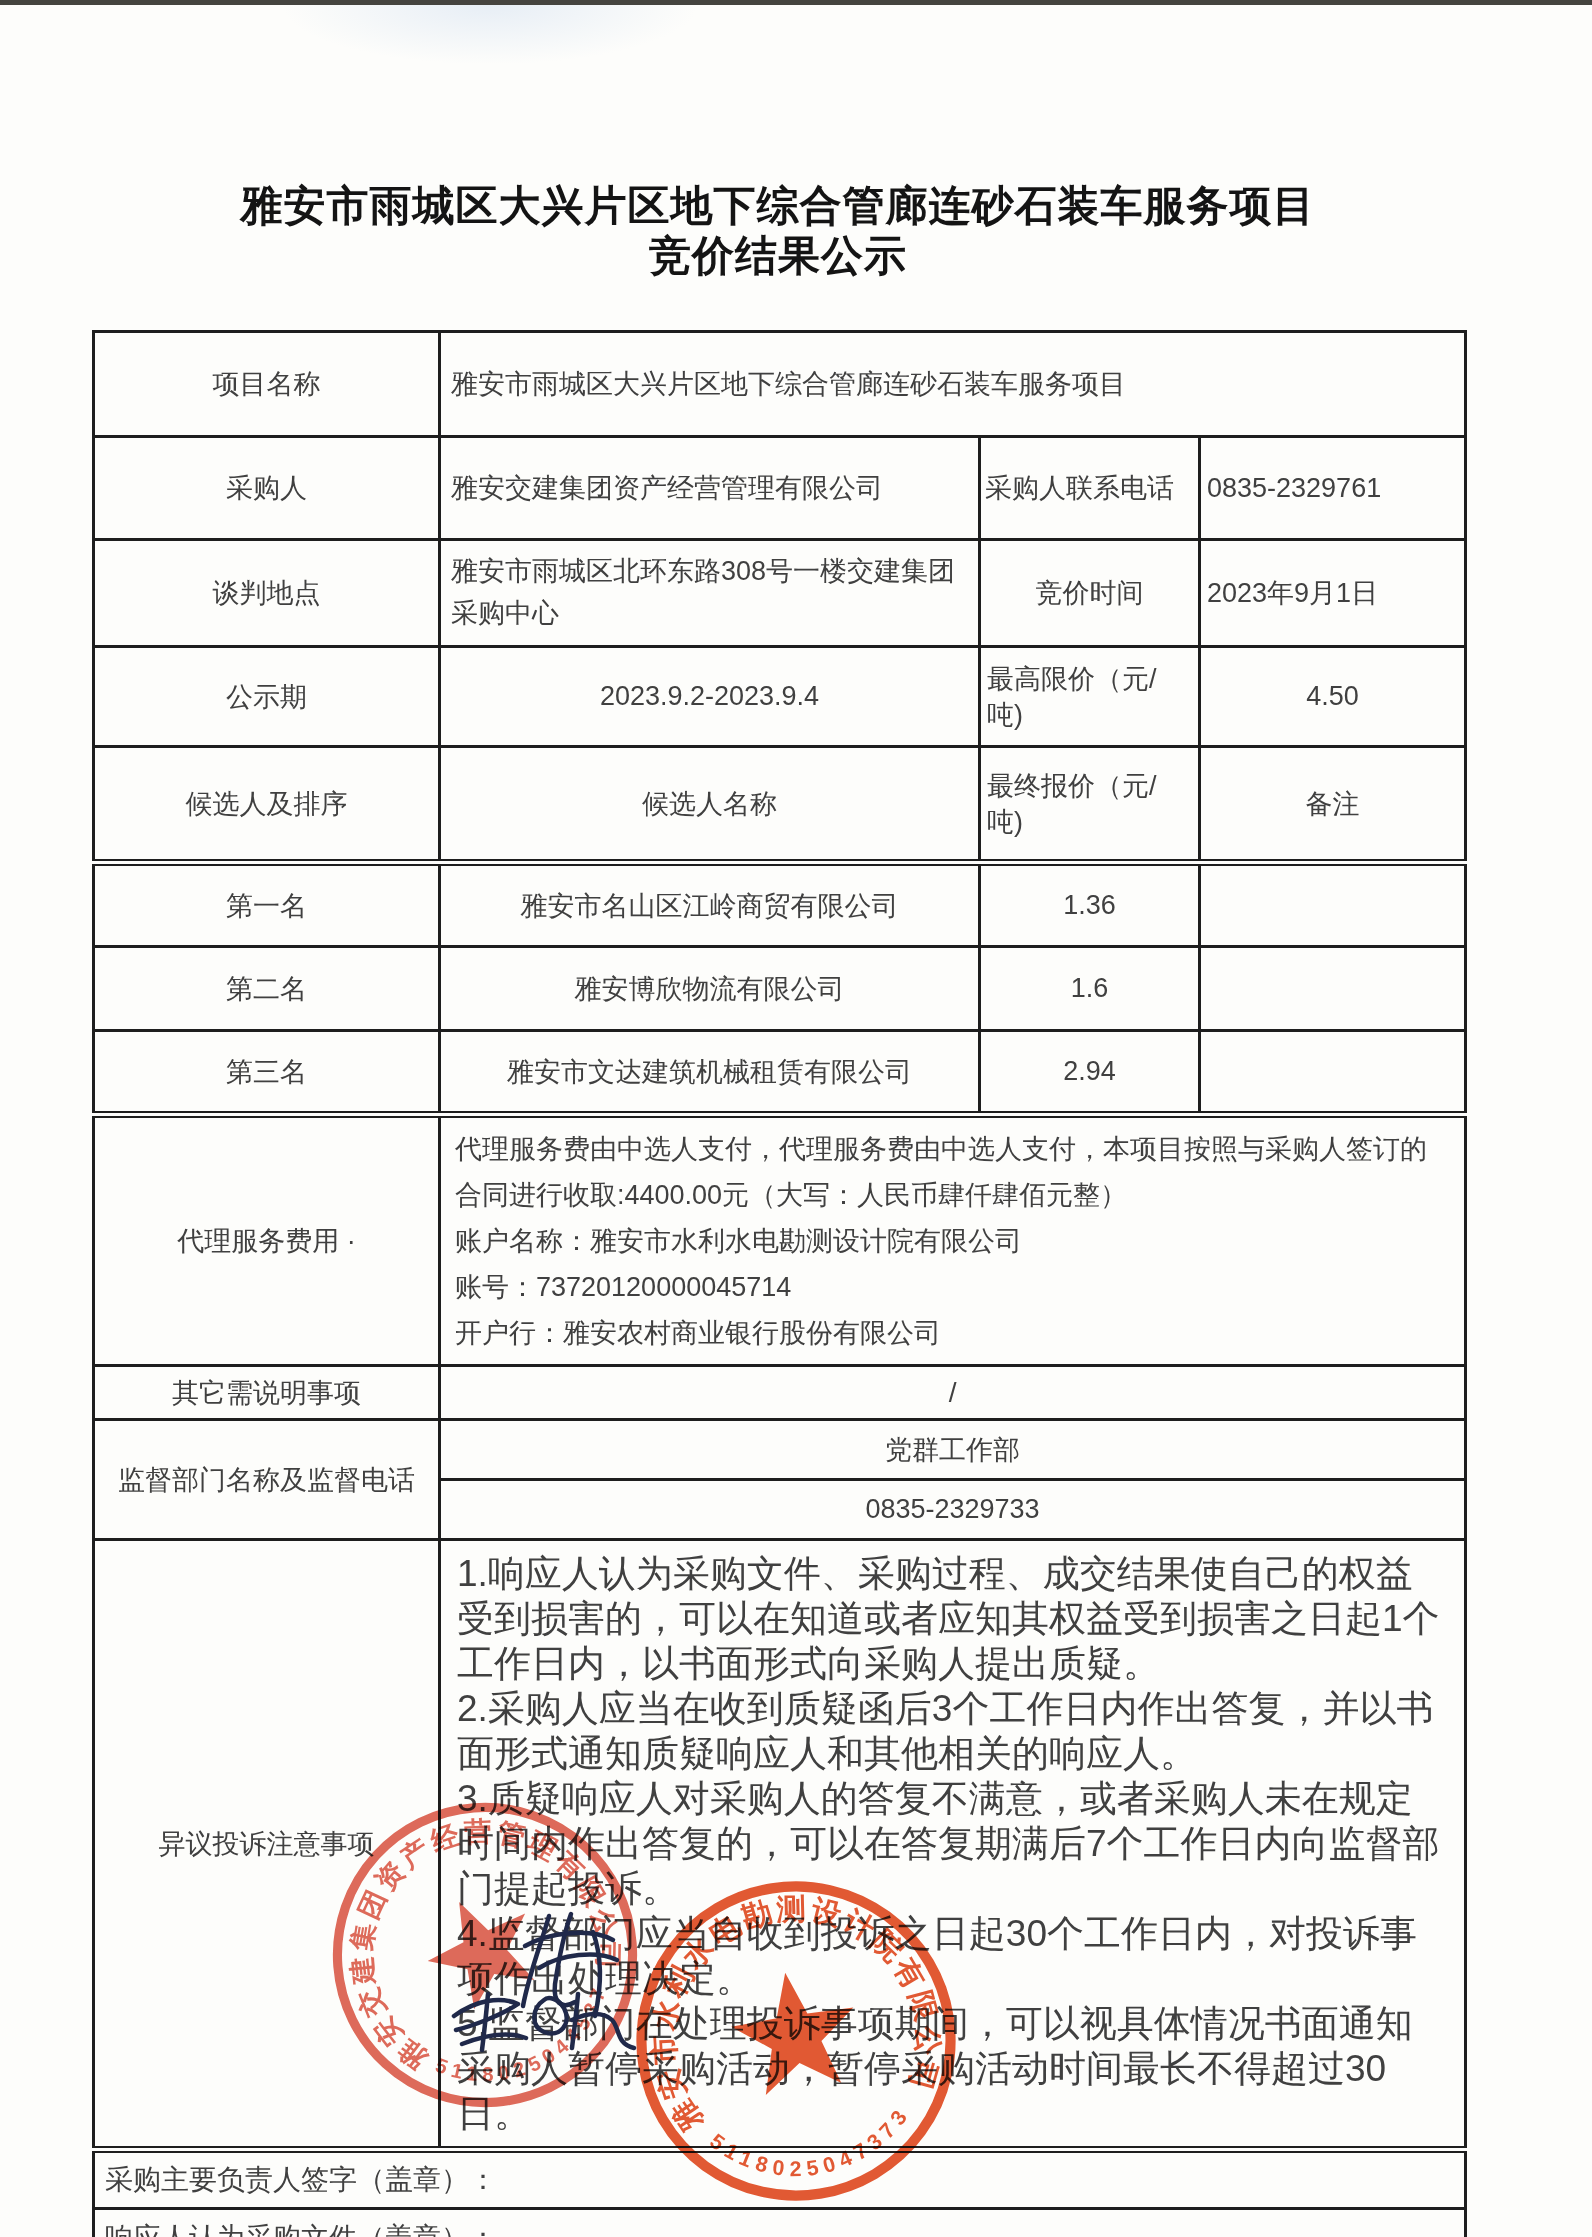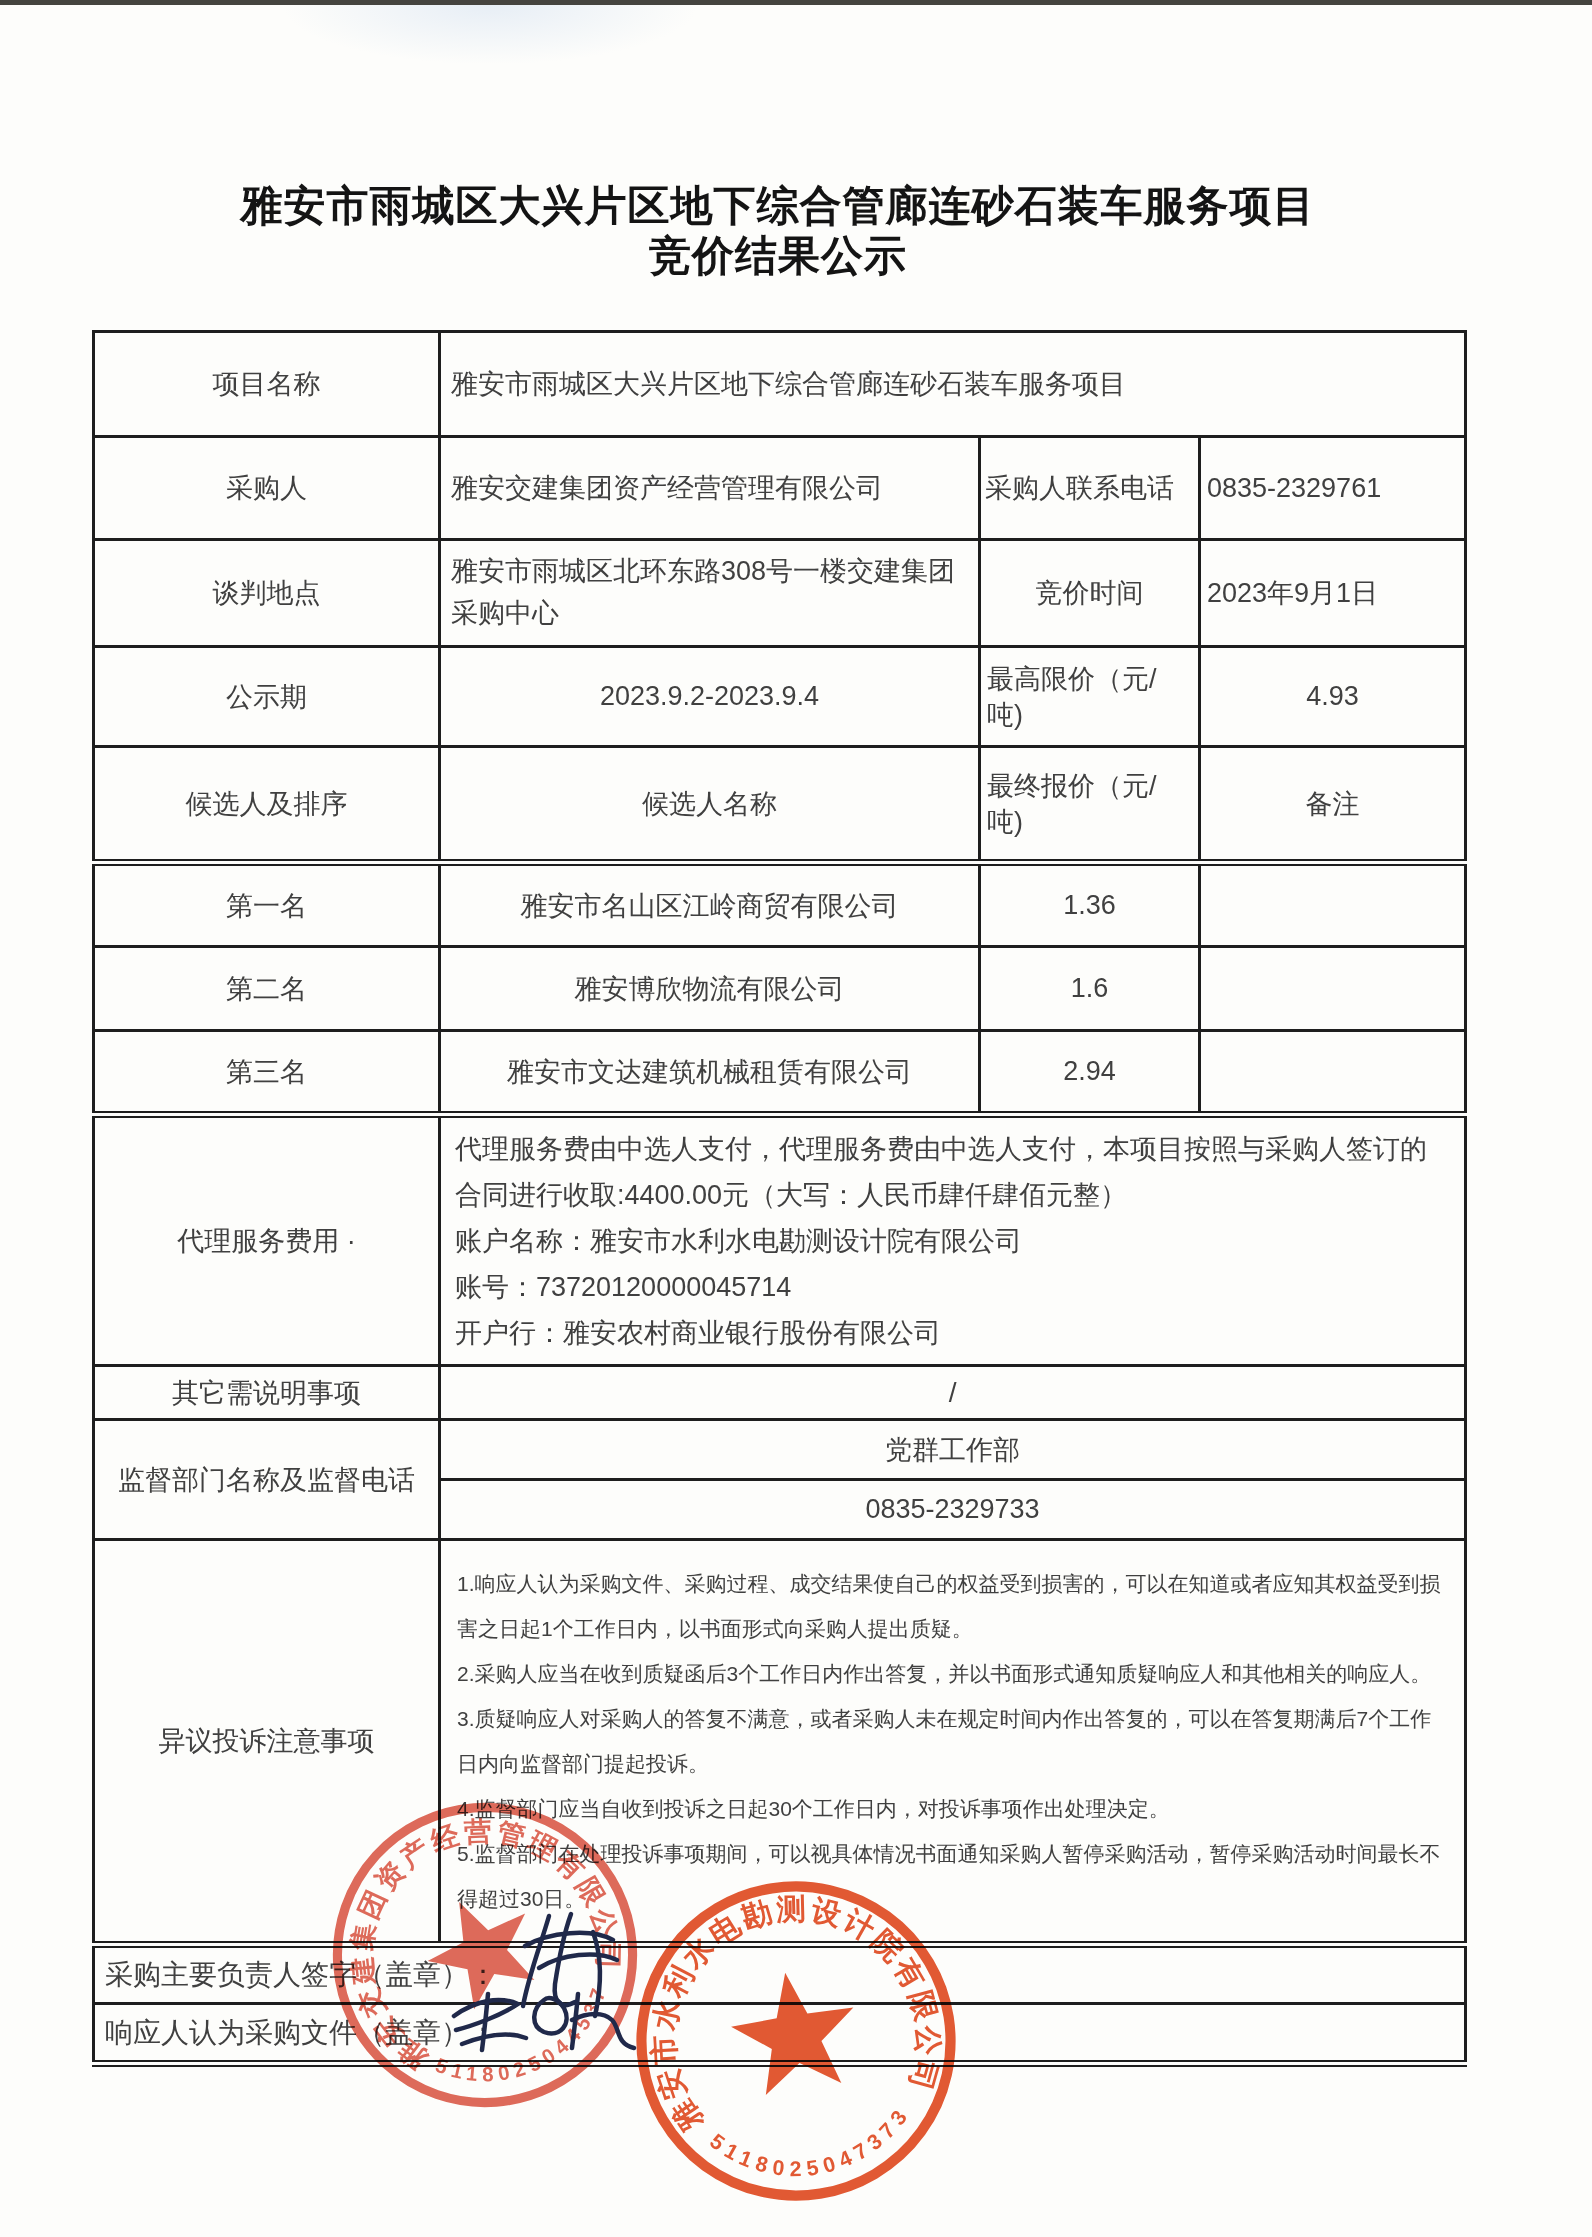--- a/index.html
+++ b/index.html
@@ -26,21 +26,21 @@
   table.doc td{
     border:3px solid #1e1e1e;vertical-align:middle;
     padding:4px 10px;overflow:hidden;
   }
   td.c{text-align:center;padding:4px 6px;}
   td.l{text-align:left;}
   tr.dbl td{border-top:7px double #1e1e1e;}
   tr.last td{border-bottom:7px double #1e1e1e;}
   .addr{line-height:1.55;}
   .feelines div{line-height:46px;font-size:27px;}
-  .notes div{line-height:45px;font-size:21px;}
+  .notes div{line-height:45px;font-size:37px;}
   .signrow{font-size:28px;padding-left:8px;}
   .slash{font-size:28px;}
 
   
   svg.stamp{position:absolute;mix-blend-mode:multiply;}
   #stamp-left{left:312px;top:1782px;width:346px;height:346px;transform:rotate(-26deg);opacity:.82;}
   #stamp-right{left:613px;top:1858px;width:366px;height:366px;transform:rotate(-9deg);opacity:.9;}
 
   
   svg.sig{position:absolute;}
@@ -82,21 +82,21 @@
     <td class="c">谈判地点</td>
     <td class="l addr">雅安市雨城区北环东路308号一楼交建集团采购中心</td>
     <td class="c">竞价时间</td>
     <td class="l" style="padding:4px 6px">2023年9月1日</td>
   </tr>
 
   <tr style="height:100px">
     <td class="c">公示期</td>
     <td class="c">2023.9.2-2023.9.4</td>
     <td class="l" style="padding:4px 6px">最高限价（元/吨)</td>
-    <td class="c">4.93</td>
+    <td class="c">4.50</td>
   </tr>
 
   <tr style="height:116px">
     <td class="c">候选人及排序</td>
     <td class="c">候选人名称</td>
     <td class="l" style="padding:4px 6px">最终报价（元/吨)</td>
     <td class="c">备注</td>
   </tr>
 
   <tr style="height:84px" class="dbl">

